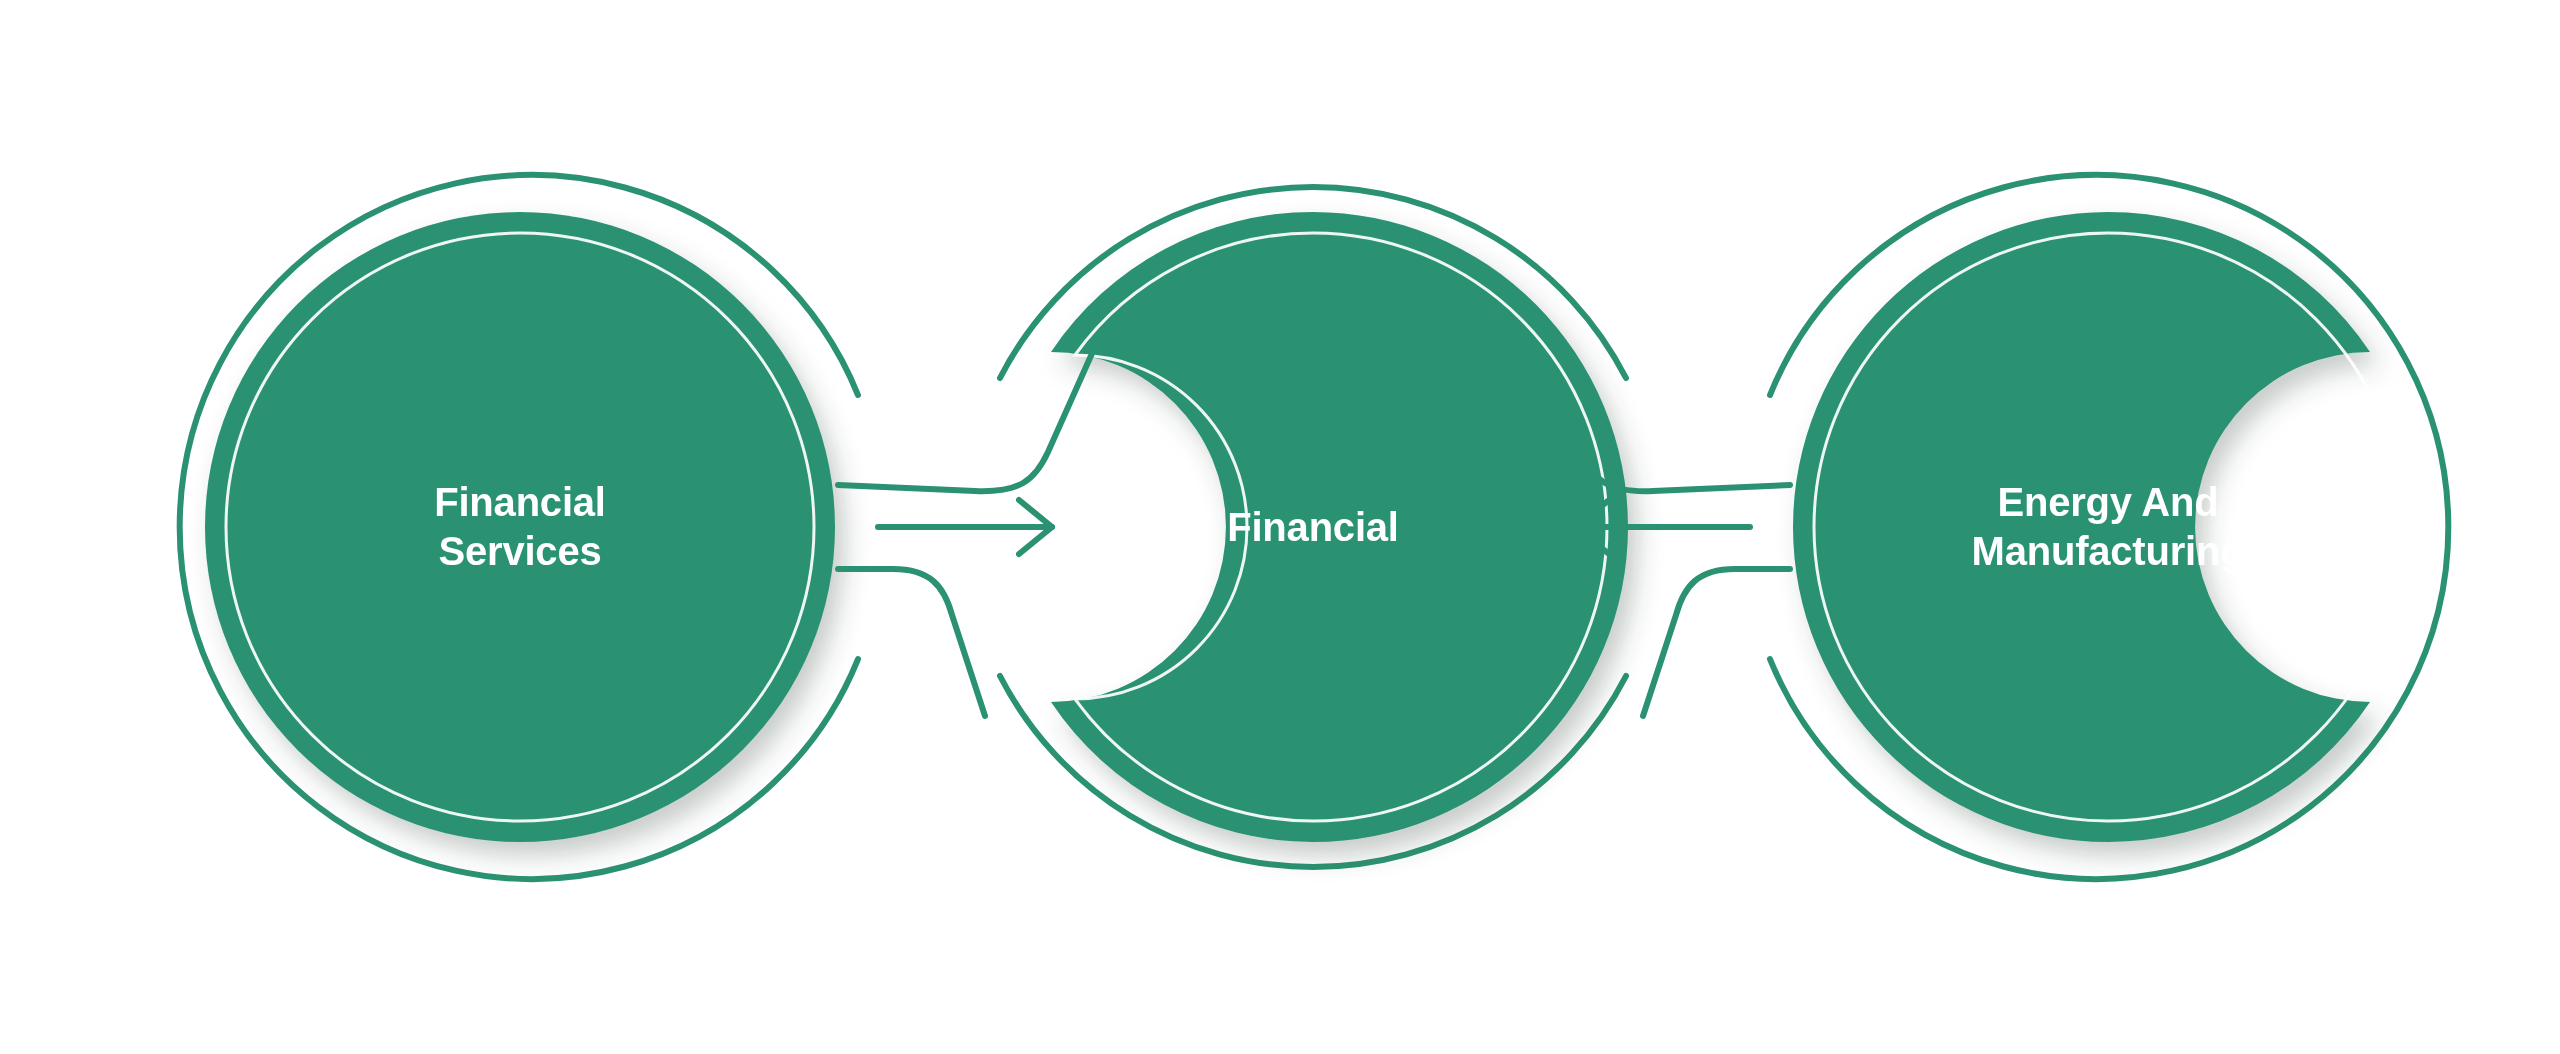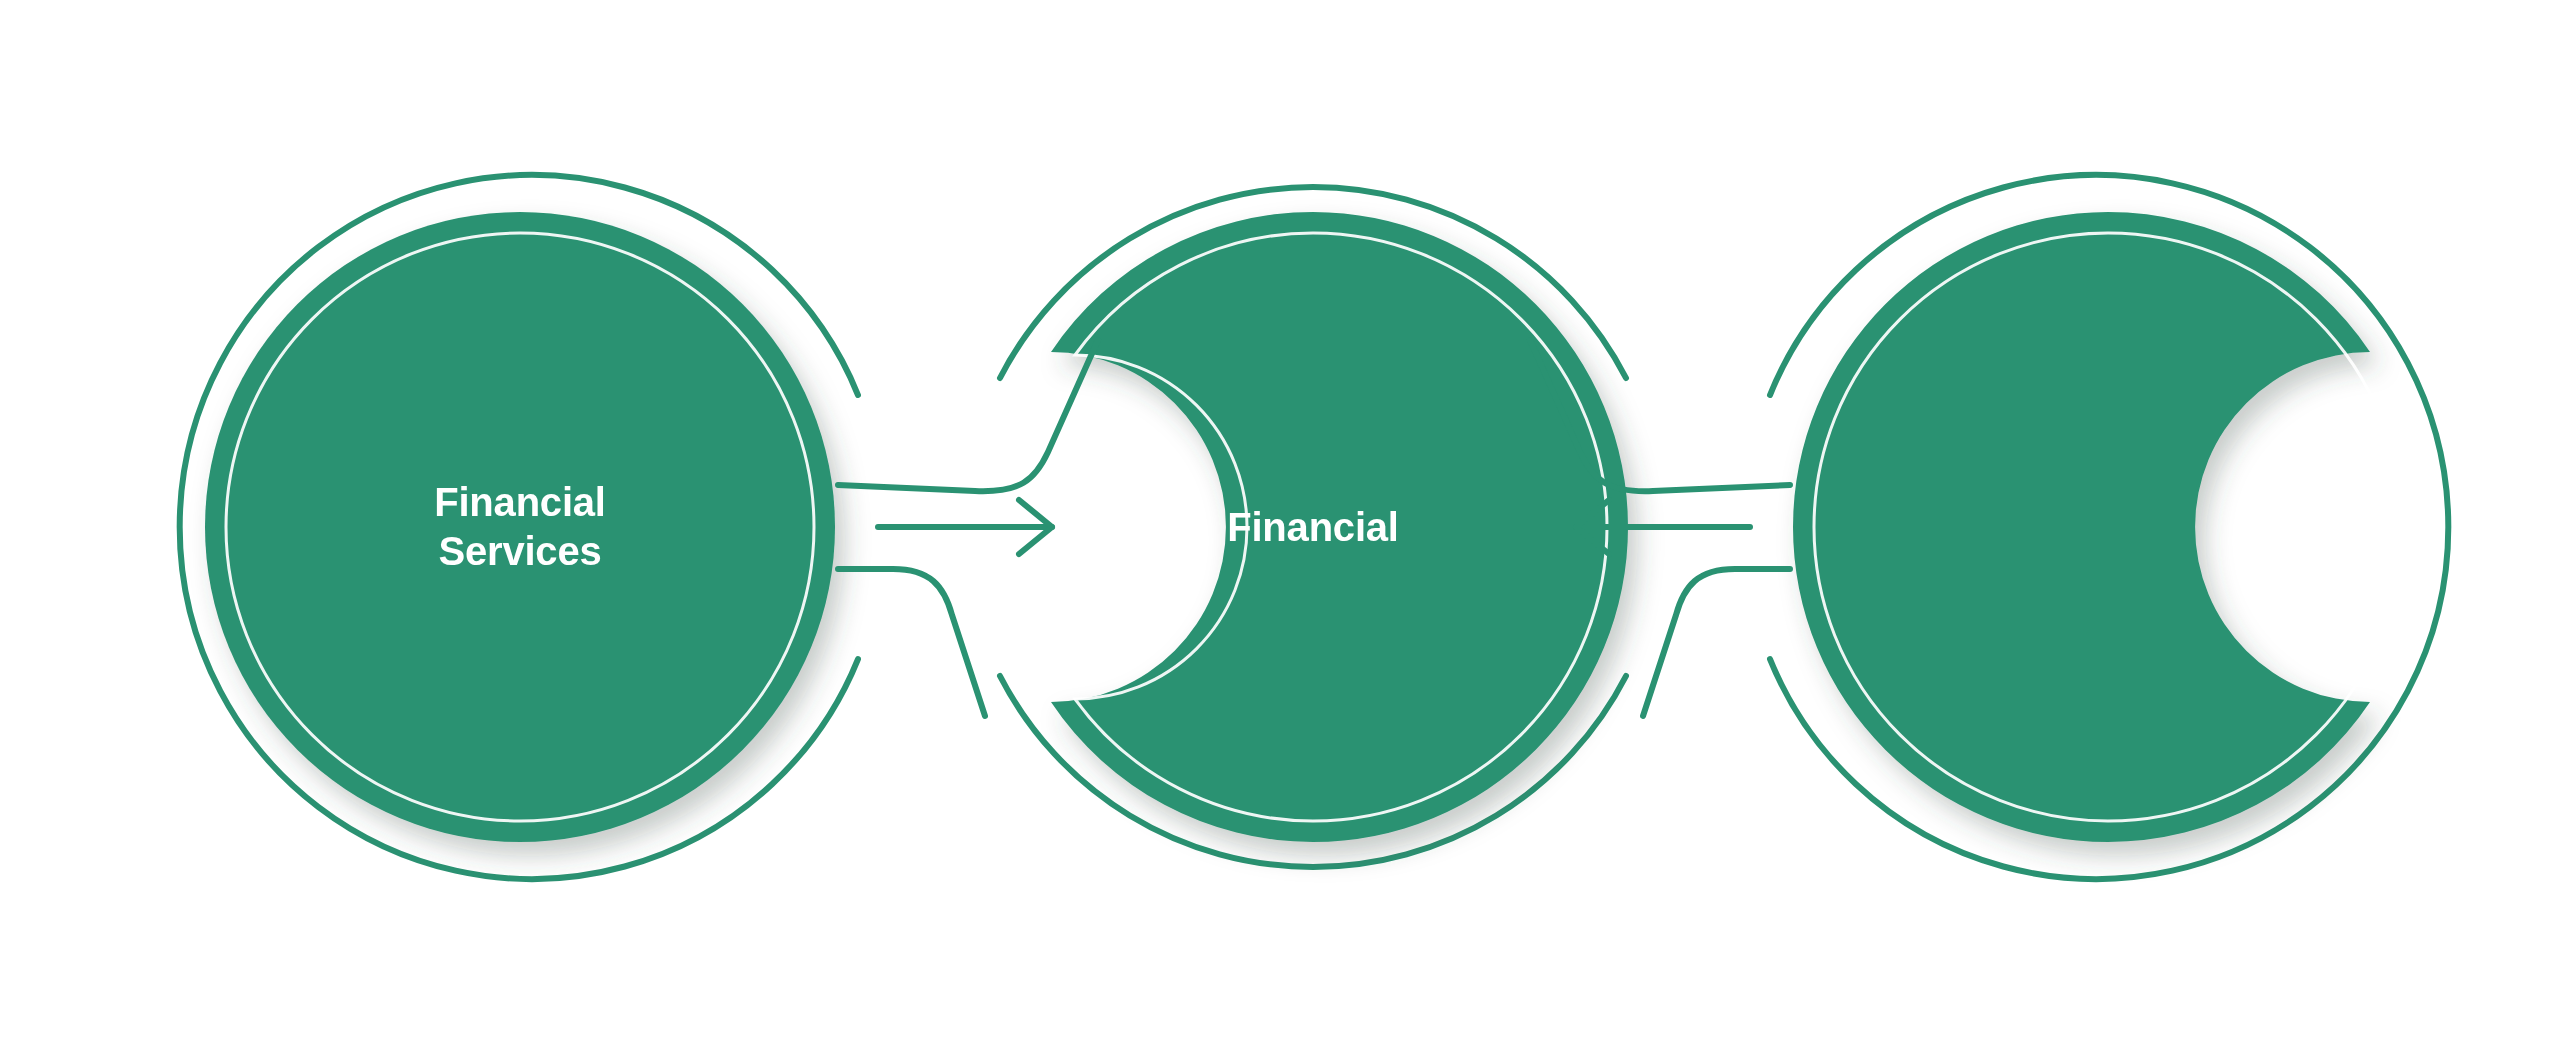--- a/index.html
+++ b/index.html
@@ -127,14 +127,16 @@
       <path d="M 1609 500 L 1576 527 L 1609 554" fill="none" stroke="#2A9272" stroke-width="6" stroke-linecap="round" stroke-linejoin="round"></path>
     </g>
 
   </svg>
 
   <div class="node-label" style="left:520px;top:527px;">Financial
 Services</div>
 
   <div class="node-label" style="left:1313px;top:527px;">Financial</div>
 
+  <div class="node-label" style="left:2108px;top:527px;">Energy And
+Manufacturing</div>
 
 </div>
 
 </body></html>

